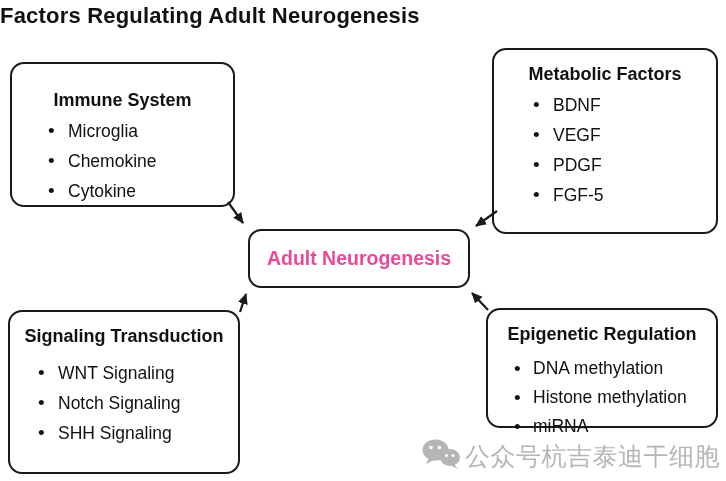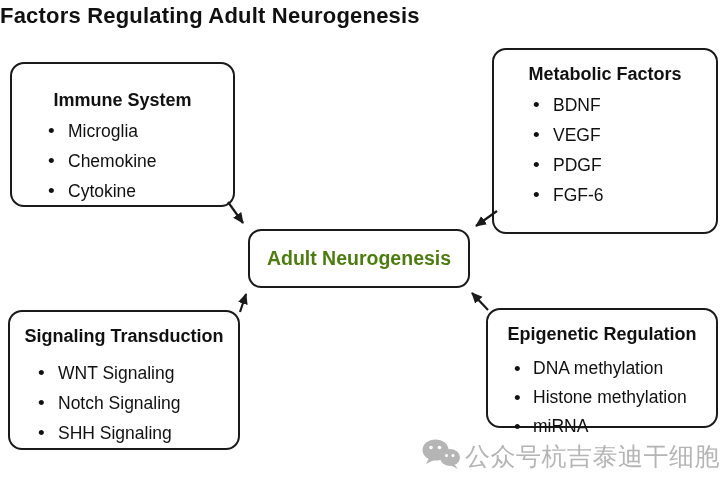--- a/index.html
+++ b/index.html
@@ -29,35 +29,35 @@
   .node--immune{left:10px;top:62px;width:225px;height:145px;padding-top:24px;}
   .node--immune .node-list{margin-top:4px;}
   .node--immune li{padding-left:56px;}
   .node--immune li::before{left:36px;}
   
   .node--metabolic{left:492px;top:48px;width:226px;height:186px;padding-top:12px;}
   .node--metabolic .node-list{margin-top:4px;}
   .node--metabolic li{padding-left:59px;}
   .node--metabolic li::before{left:39px;}
   
-  .node--signaling{left:8px;top:310px;width:232px;height:140px;padding-top:12px;}
+  .node--signaling{left:8px;top:310px;width:232px;height:164px;padding-top:12px;}
   .node--signaling .node-list{margin-top:10px;}
   .node--signaling li{padding-left:48px;}
   .node--signaling li::before{left:28px;}
   
   .node--epigenetic{left:486px;top:308px;width:232px;height:120px;padding-top:12px;}
   .node--epigenetic .node-list{margin-top:8px;}
   .node--epigenetic li{padding-left:45px;line-height:29px;width:158px;}
   .node--epigenetic li::before{left:26px;}
   
   .node--center{
     left:248px;top:229px;width:222px;height:59px;border-radius:13px;
     display:flex;align-items:center;justify-content:center;z-index:1;
   }
-  .center-label{font-size:19.5px;font-weight:bold;color:#4d7c0f;text-align:right;}
+  .center-label{font-size:19.5px;font-weight:bold;color:#ec4899;text-align:right;}
   .edges{position:absolute;left:0;top:0;z-index:2;pointer-events:none;}
   .watermark{
     position:absolute;left:422px;top:439px;z-index:5;display:flex;align-items:center;
     color:#b5b5b5;
     justify-content:flex-end;
   }
   .watermark-text{
     font-size:25px;line-height:32px;letter-spacing:0.5px;white-space:nowrap;
     margin-left:5px;
   }
@@ -77,21 +77,21 @@
       <li>Cytokine</li>
     </ul>
   </div>
 
   <div class="node node--metabolic">
     <div class="node-title">Metabolic Factors</div>
     <ul class="node-list">
       <li>BDNF</li>
       <li>VEGF</li>
       <li>PDGF</li>
-      <li>FGF-6</li>
+      <li>FGF-5</li>
     </ul>
   </div>
 
   <div class="node node--signaling">
     <div class="node-title">Signaling Transduction</div>
     <ul class="node-list">
       <li>WNT Signaling</li>
       <li>Notch Signaling</li>
       <li>SHH Signaling</li>
     </ul>

